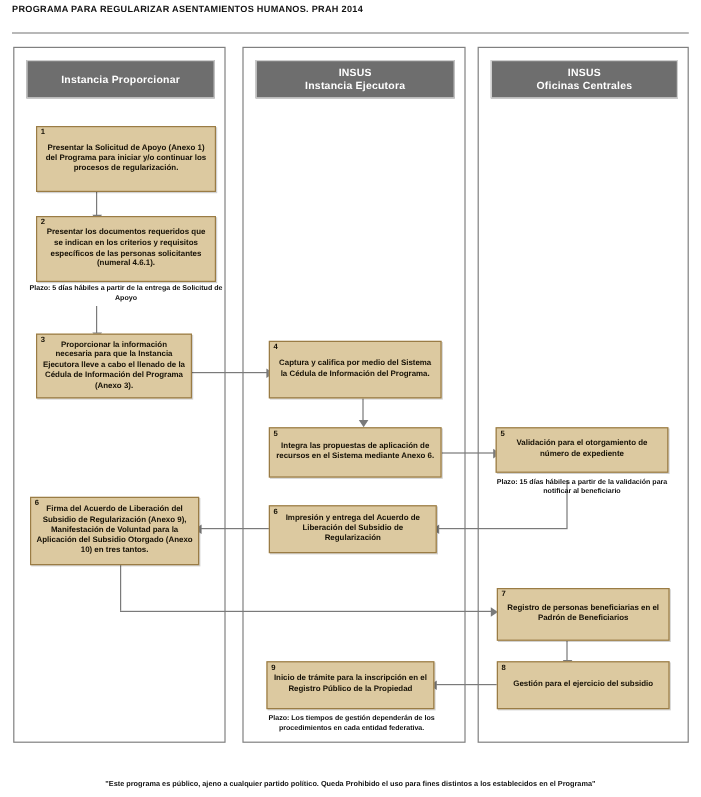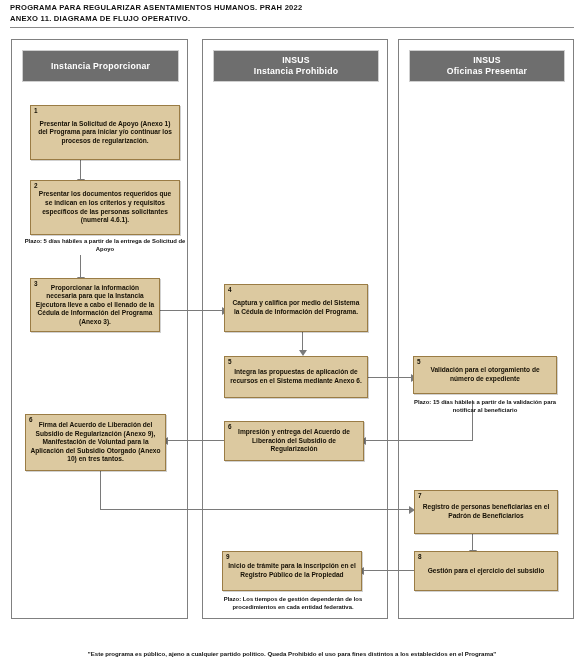--- a/index.html
+++ b/index.html
@@ -82,42 +82,41 @@
 
   .footer{
     position:absolute;left:0;top:650px;width:584px;
     text-align:center;font-size:6.1px;font-weight:bold;color:#111;
   }
 </style>
 </head>
 <body>
 
 <div class="doc-title">
-  <div>PROGRAMA PARA REGULARIZAR ASENTAMIENTOS HUMANOS. PRAH 2022</div>
-  <div>ANEXO 11. DIAGRAMA DE FLUJO OPERATIVO.</div>
+  <div>PROGRAMA PARA REGULARIZAR ASENTAMIENTOS HUMANOS. PRAH 2014</div>
 </div>
 <div class="title-rule"></div>
 
 <div class="lane" id="lane-1">
   <div class="lane-header" id="hdr-1">
     <span>Instancia Proporcionar</span>
   </div>
 </div>
 
 <div class="lane" id="lane-2">
   <div class="lane-header" id="hdr-2">
     <span>INSUS</span>
-    <span>Instancia Prohibido</span>
+    <span>Instancia Ejecutora</span>
   </div>
 </div>
 
 <div class="lane" id="lane-3">
   <div class="lane-header" id="hdr-3">
     <span>INSUS</span>
-    <span>Oficinas Presentar</span>
+    <span>Oficinas Centrales</span>
   </div>
 </div>
 
 <div class="conn vline" style="left:80px;top:160px;height:20px;"></div>
 <div class="arrow arrow-down" style="left:76.5px;top:179px;"></div>
 
 <div class="conn vline" style="left:80px;top:255px;height:23px;"></div>
 <div class="arrow arrow-down" style="left:76.5px;top:277px;"></div>
 
 <div class="conn hline" style="left:160px;top:310px;width:64px;"></div>

